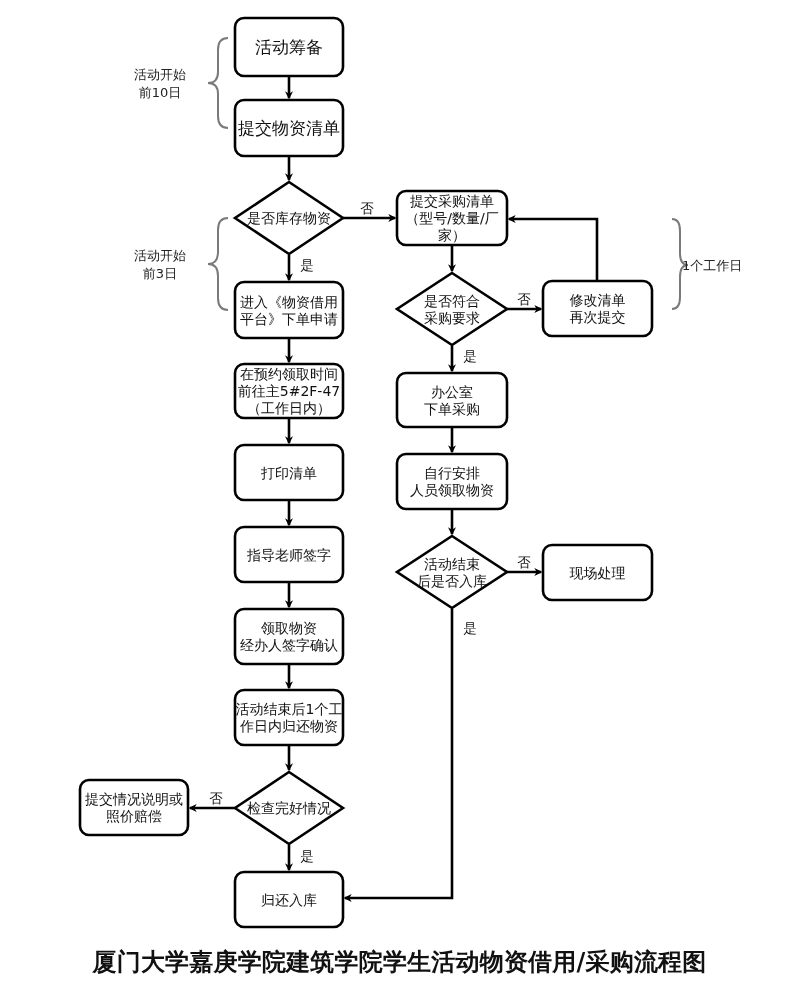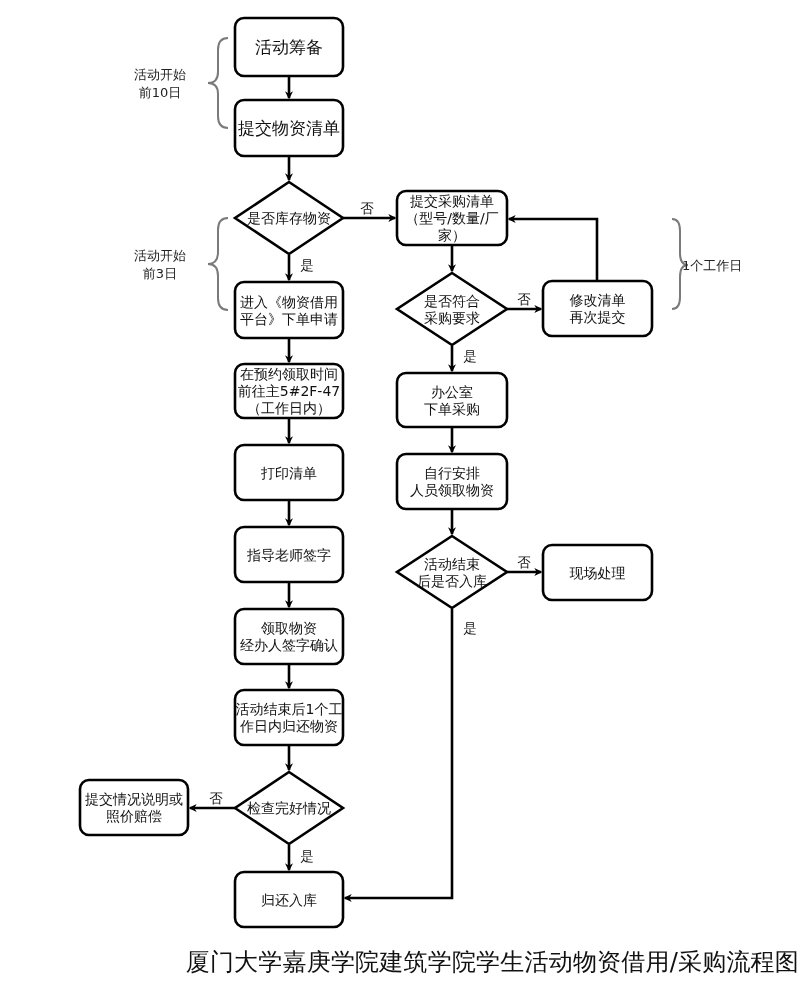--- a/index.html
+++ b/index.html
@@ -7,22 +7,22 @@
          font-family: "DejaVu Sans", "Liberation Sans", sans-serif; }
   svg { position: absolute; left: 0; top: 0; }
   .node rect, .node polygon { fill: #ffffff; stroke: #000000; stroke-width: 2.6; }
   .edge { stroke: #000000; stroke-width: 2.6; fill: none; }
   .brace { stroke: #7a7a7a; stroke-width: 2; fill: none; }
   .ntext { font-size: 14px; fill: #111111; text-anchor: middle; }
   .ntext.big { font-size: 17px; }
   .elabel { font-size: 13.5px; fill: #111111; text-anchor: middle; }
   .note { font-size: 13px; fill: #222222; text-anchor: middle; }
   .note-left { text-anchor: start; }
-  #caption { position: absolute; left: 0; width: 799px; top: 946px; text-align: right;
-             font-size: 24px; color: #111111; letter-spacing: 0.2px; }
+  #caption { position: absolute; left: 0; width: 799px; top: 946px; text-align: center;
+             font-size: 24px; color: #111111; letter-spacing: 0.2px; font-weight: bold; }
 </style>
 </head>
 <body>
 
 <svg width="799" height="997" viewBox="0 0 799 997">
   <defs>
     <marker id="arrow" viewBox="0 0 12 12" refX="10" refY="6" markerWidth="8" markerHeight="8" orient="auto-start-reverse" markerUnits="userSpaceOnUse">
       <path d="M0,0 L12,6 L0,12 L3.5,6 Z" fill="#000"></path>
     </marker>
   </defs>

